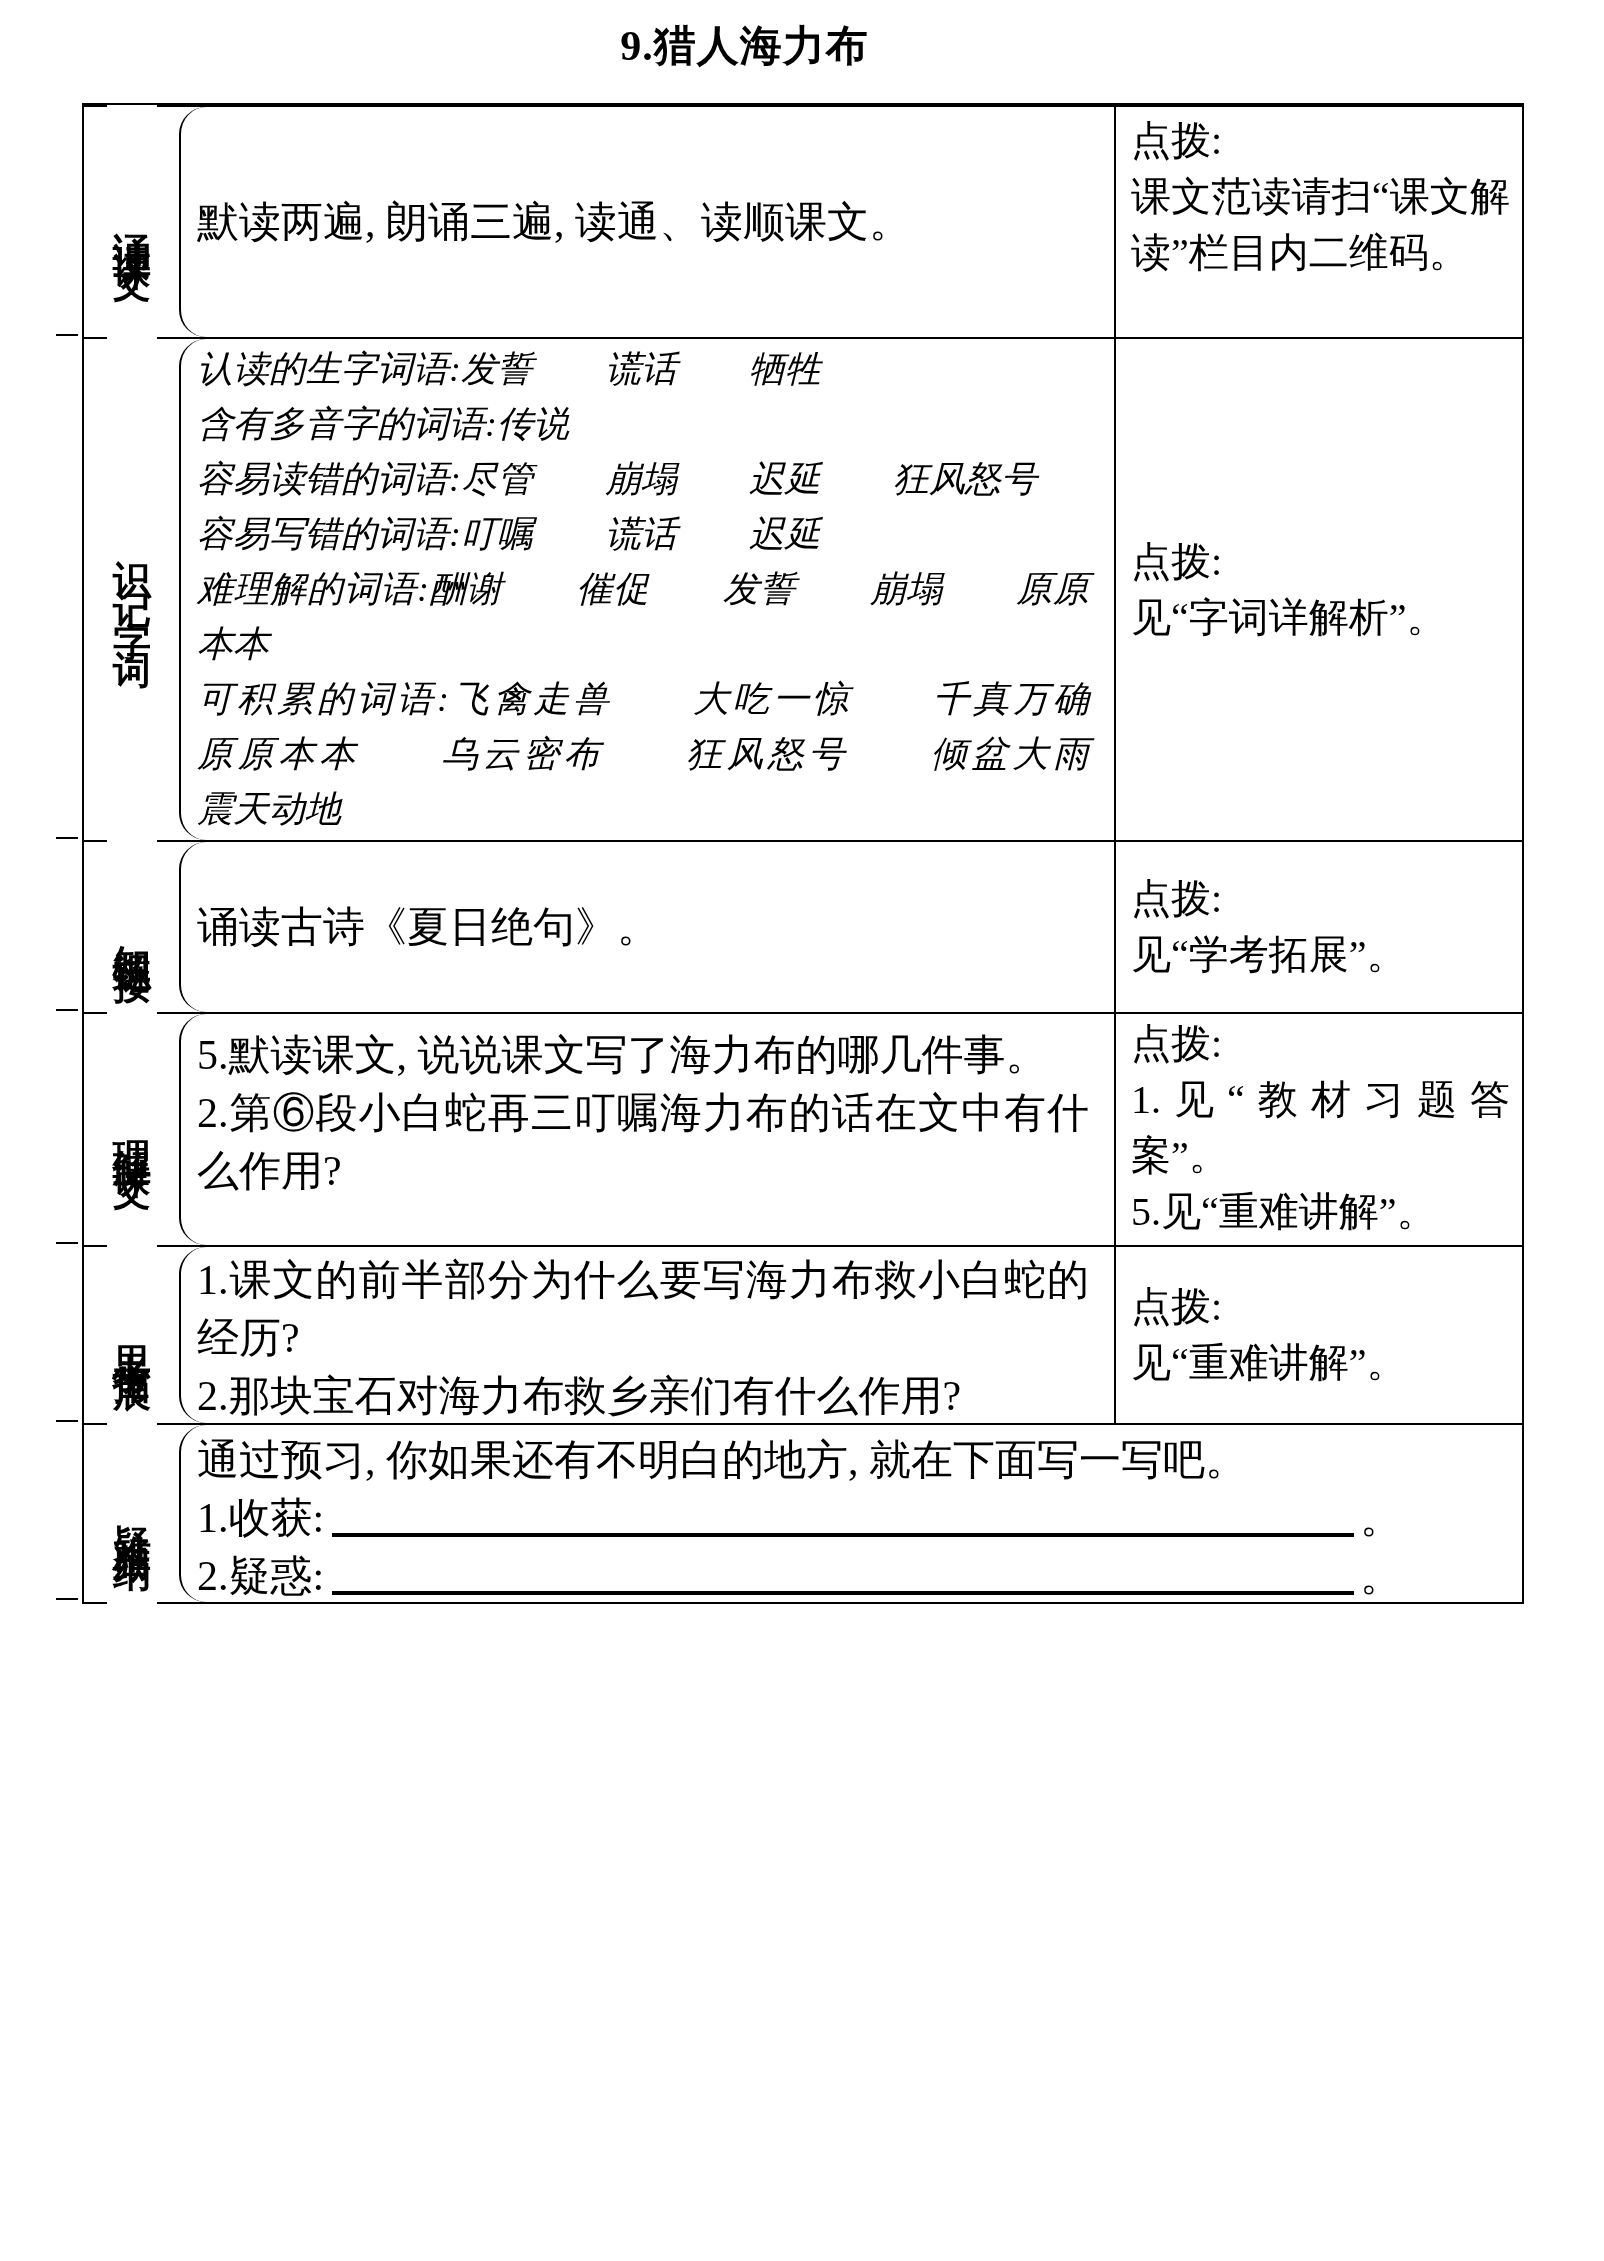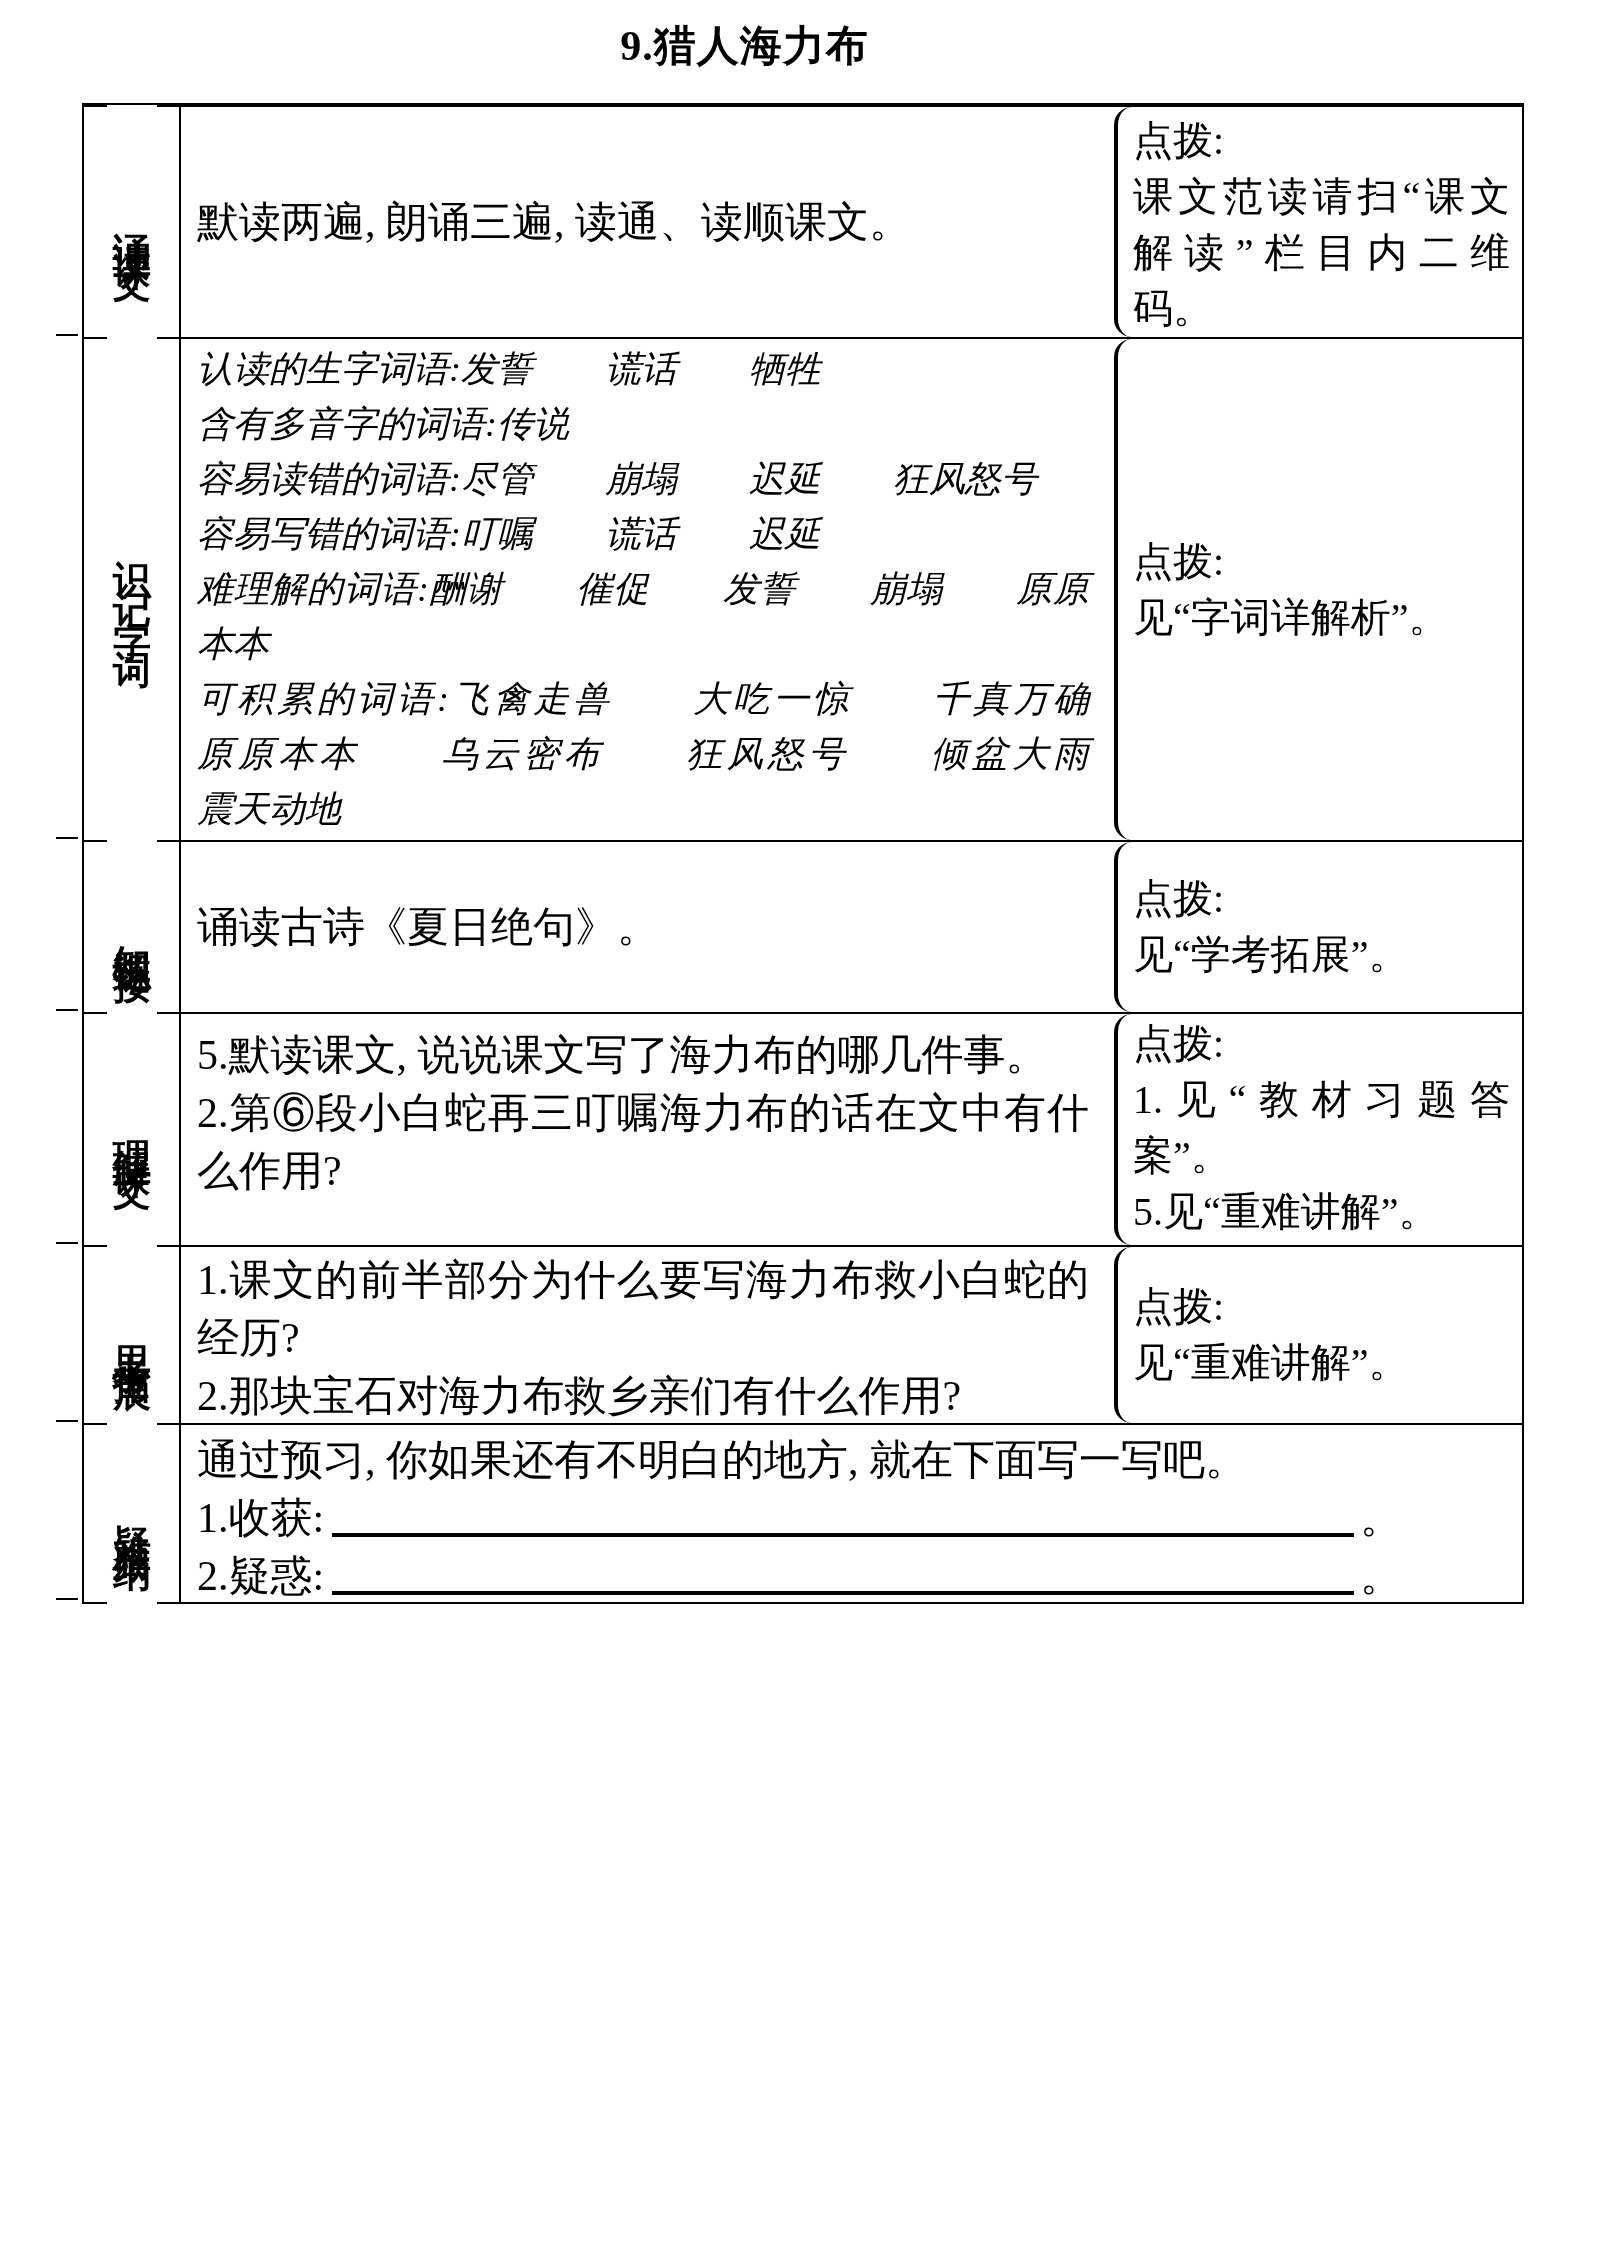--- a/index.html
+++ b/index.html
@@ -40,32 +40,33 @@
   }
   .row2 .vtxt{letter-spacing:30px;}
   .row3 .vtxt{letter-spacing:6px;}
   
   .ccell{
     width:935px;flex:0 0 935px;box-sizing:border-box;
     border-left:2px solid #000;
     padding:0 25px 0 16px;
     font-size:42px;line-height:58px;
     text-align:justify;
+    border-radius:27px;
   }
   .ccell.small{font-size:36px;line-height:55px;padding-top:3px;font-style:italic;}
   .ccell.vcenter{display:flex;flex-direction:column;justify-content:center;}
   .ccell.t12{padding-top:12px;}
   .ccell.t4{padding-top:4px;}
   .ccell.wide{width:auto;flex:1 1 auto;padding-top:6px;}
   
   .rcell{
     flex:1 1 auto;box-sizing:border-box;
-    border-left:4px solid #000000;
+    border-left:2px solid #000000;
     padding:0 12px 0 15px;
-    font-size:40px;line-height:56px;border-radius:18px;
+    font-size:40px;line-height:56px;
   }
   .rcell .tip-body{text-align:justify;}
   .rcell.vcenter{display:flex;flex-direction:column;justify-content:center;}
   .rcell.t6{padding-top:6px;}
   .rcell.t2{padding-top:2px;}
   
   .fill-row{display:flex;align-items:flex-end;margin-right:95px;line-height:58px;}
   .fill-label{flex:0 0 auto;white-space:nowrap;}
   .fill-line{flex:1 1 auto;border-bottom:4px solid #000;margin:0 6px 10px 8px;height:40px;}
   .fill-suffix{flex:0 0 auto;}

